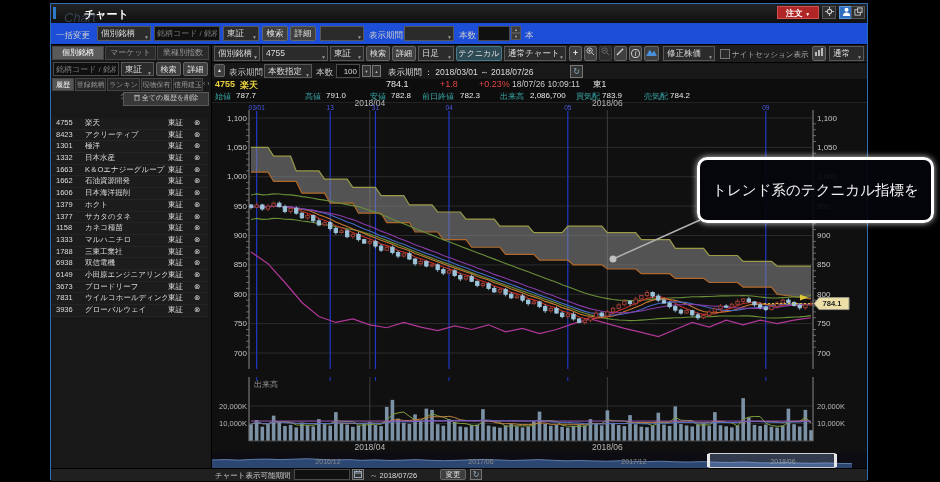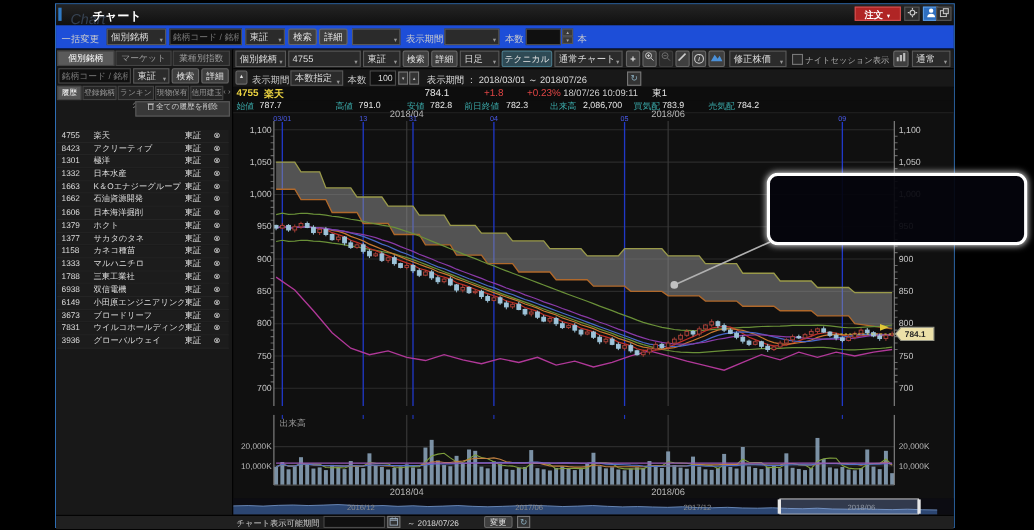--- a/index.html
+++ b/index.html
@@ -845,13 +845,14 @@
     <div class="btn" style="left:389px;top:0;width:26px;height:11px;font-size:7.5px;line-height:9px;">変更</div>
     <div class="mini" style="left:419px;top:0;width:12px;height:11px;font-size:8px;line-height:10px;color:#8ab;">↻</div>
   </div>
 </div>
 
 <svg id="conn" width="340" height="120">
   <line x1="100" y1="70" x2="13" y2="109" stroke="#b0b0b0" stroke-width="1.5"></line>
   <circle cx="13" cy="109" r="3.5" fill="#c0c0c0"></circle>
 </svg>
 <div id="callout">
+  <div>トレンド系のテクニカル指標を</div>
 </div>
 
 </body></html>

